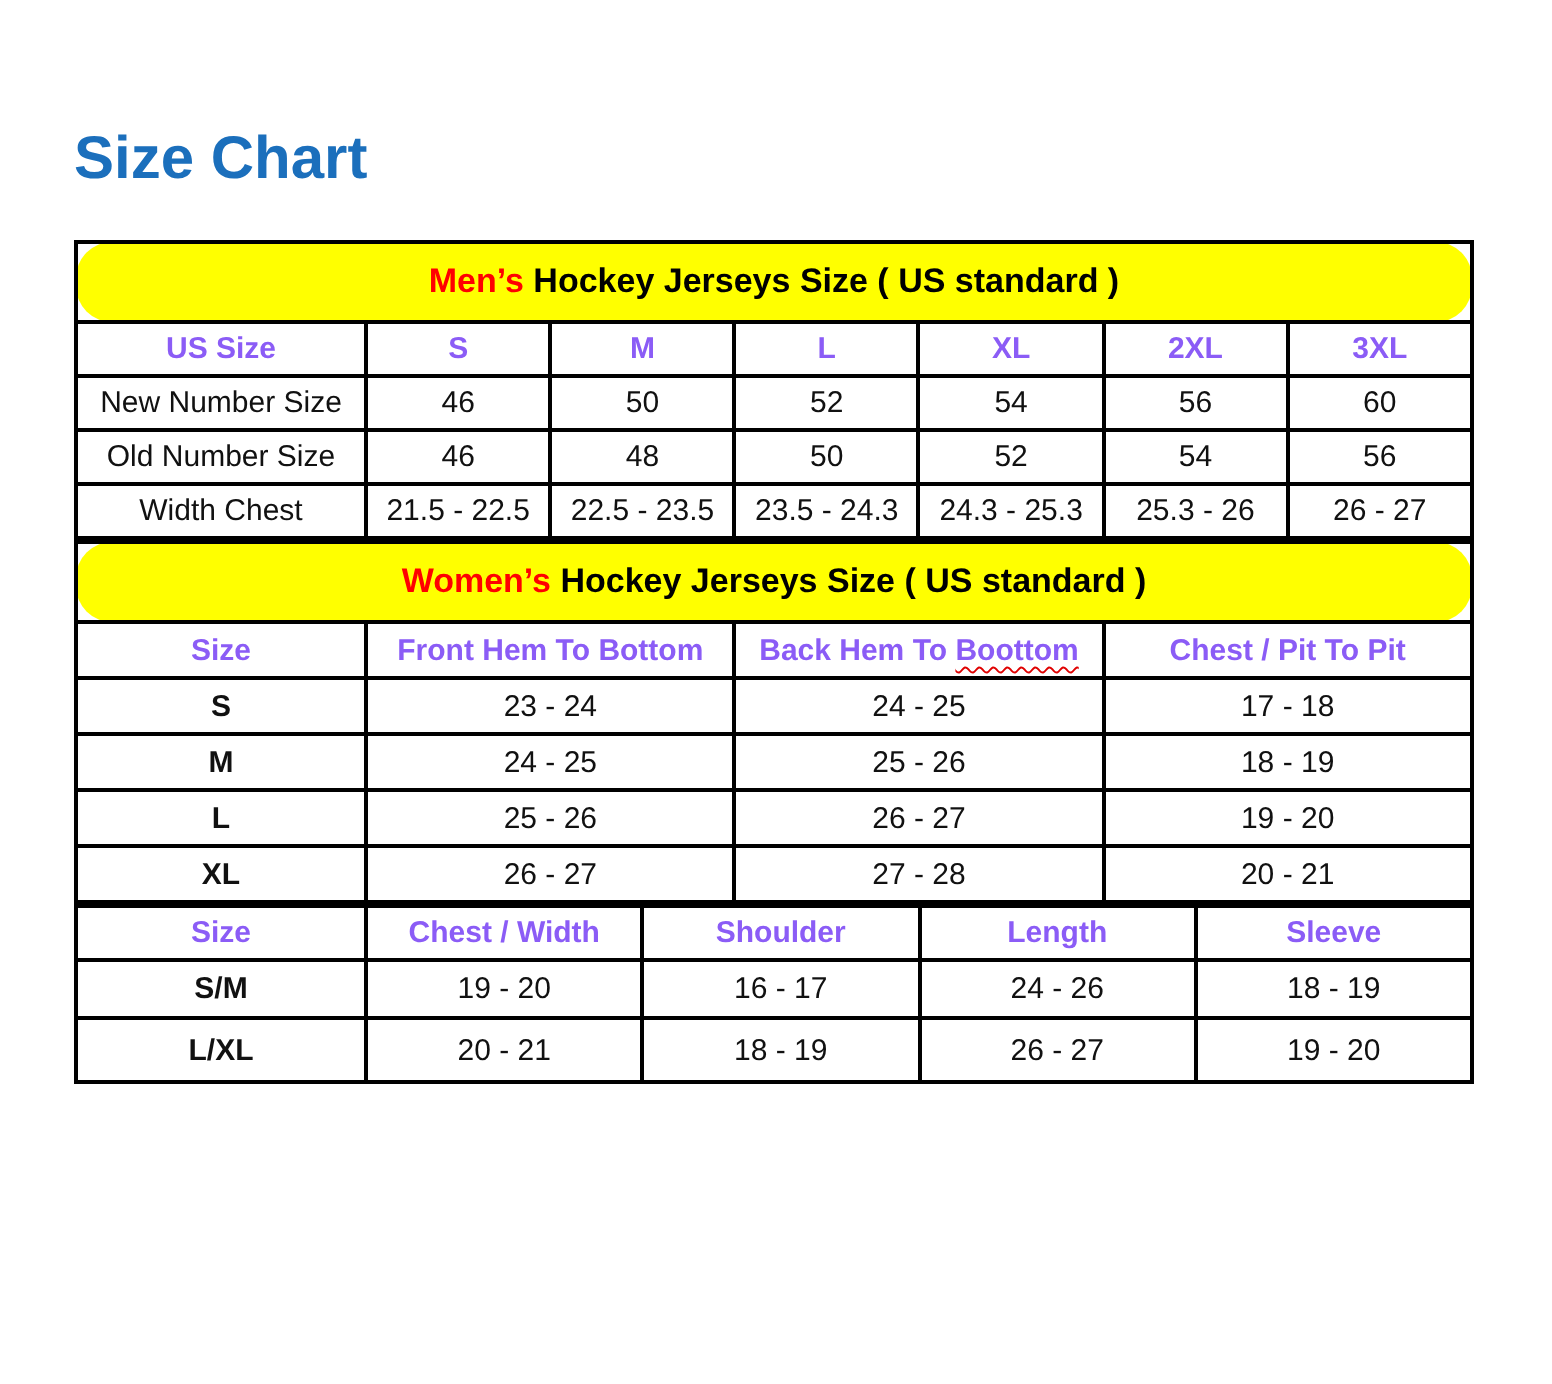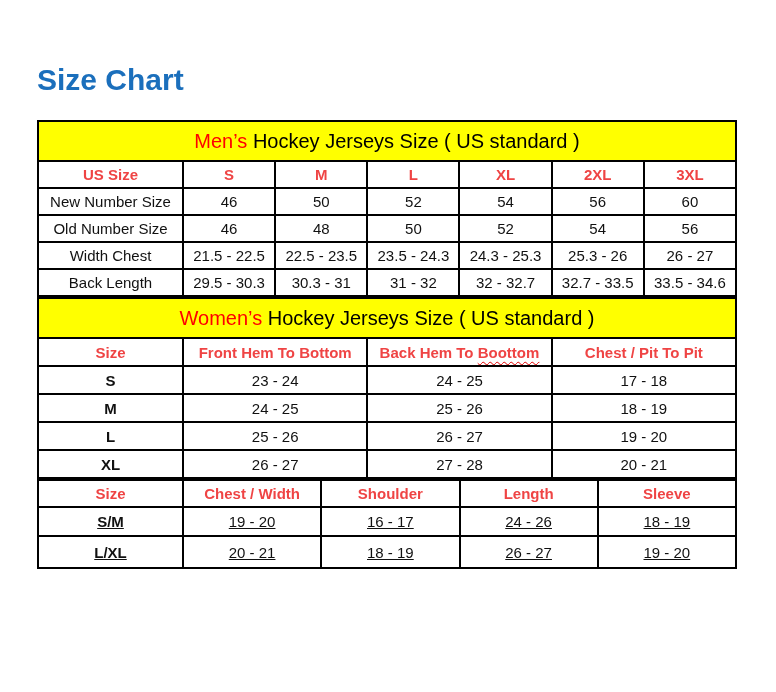--- a/index.html
+++ b/index.html
@@ -25,33 +25,33 @@
     text-align: center; vertical-align: middle;
     font-size: 15px; color: #111;
     padding: 0 2px;
     font-weight: normal;
     overflow: hidden; white-space: nowrap;
   }
   col.label-col { width: 145px; }
 
   .section-row td {
     background: var(--section-bg, #ffff00);
-    font-weight: normal; font-size: 20px;
-    height: 40px; color: #000;
+    font-weight: bold; font-size: 17px;
+    height: 40px; color: #000; border-radius: 18px;
   }
   .section-row .accent { color: var(--accent-red, #ff0000); }
 
-  .head-row th { font-weight: bold; height: 27px; color: #ef4444; }
+  .head-row th { font-weight: bold; height: 27px; color: #8b5cf6; }
 
   .table-men tr.data-row td { height: 27px; }
   .table-women .head-row th { height: 28px; }
   .table-women tr.data-row td { height: 28px; }
   .table-youth .section-row td { height: 32px; }
   .table-youth .head-row th { height: 27px; }
-  .table-youth tr.data-row td { height: 29px; text-decoration: underline; }
+  .table-youth tr.data-row td { height: 29px; }
   .table-youth tr.data-row.last td { height: 32px; }
 
   .bold-label { font-weight: bold !important; }
 
   .wavy {
     text-decoration: underline;
     text-decoration-style: wavy;
     text-decoration-color: #e00000;
     text-decoration-thickness: 1px;
     text-underline-offset: 3px;
@@ -113,29 +113,20 @@
       </tr>
       <tr class="data-row">
         <td>Width Chest</td>
         <td>21.5 - 22.5</td>
         <td>22.5 - 23.5</td>
         <td>23.5 - 24.3</td>
         <td>24.3 - 25.3</td>
         <td>25.3 - 26</td>
         <td>26 - 27</td>
       </tr>
-      <tr class="data-row">
-        <td>Back Length</td>
-        <td>29.5 - 30.3</td>
-        <td>30.3 - 31</td>
-        <td>31 - 32</td>
-        <td>32 - 32.7</td>
-        <td>32.7 - 33.5</td>
-        <td>33.5 - 34.6</td>
-      </tr>
     </tbody>
       </table>
 
     <table class="size-table table-women">
       <colgroup>
           <col class="label-col">
           <col>
           <col>
           <col>
         </colgroup>

